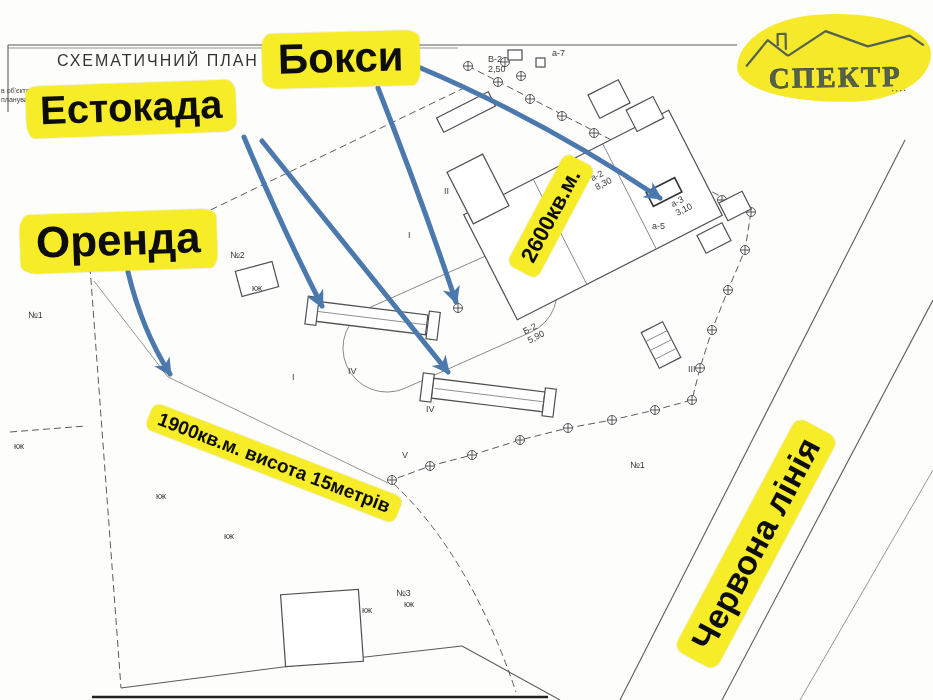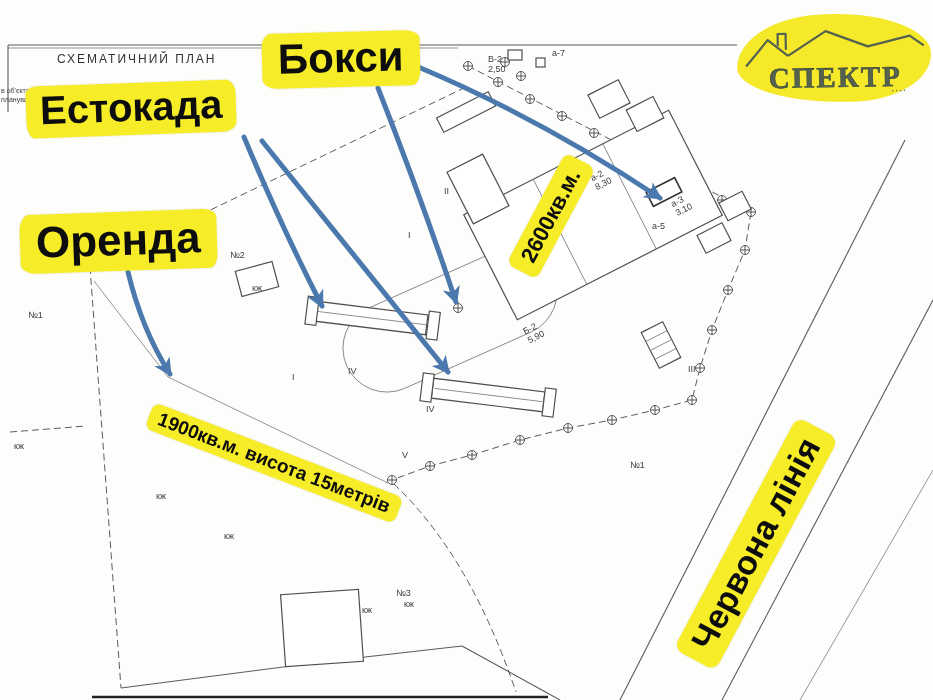--- a/index.html
+++ b/index.html
@@ -1,20 +1,20 @@
 <!DOCTYPE html>
 <html><head>
 <meta charset="utf-8">
 <style>
   * { margin:0; padding:0; box-sizing:border-box; }
   html,body { width:933px; height:700px; }
   body { font-family:"Liberation Sans", sans-serif; background:#ffffff; overflow:hidden; }
   .stage { position:relative; width:933px; height:700px; background:#fdfdfb; }
   svg.layer { position:absolute; left:0; top:0; }
-  .plan-title { position:absolute; left:57px; top:52px; font-size:12px; letter-spacing:2px; color:#333; white-space:nowrap; }
+  .plan-title { position:absolute; left:57px; top:52px; font-size:16px; letter-spacing:2px; color:#333; white-space:nowrap; }
   .margin-note { position:absolute; left:1px; top:86px; width:36px; font-size:7px; line-height:9px; color:#444; }
   .hl { position:absolute; background:#f7ec28; color:#0d0d0d; font-weight:bold; white-space:nowrap;
         box-shadow:0 0 0 1px rgba(120,110,0,0.08); }
   #lbl-boksy   { left:262px; top:32px;  font-size:42px; padding:2px 16px 5px; border-radius:10px 16px 8px 14px / 14px 8px 16px 10px; transform:rotate(-1.5deg); }
   #lbl-estokada{ left:26px;  top:83px;  font-size:40px; padding:2px 14px 5px; border-radius:12px 10px 14px 8px / 8px 14px 10px 16px; transform:rotate(-2deg); }
   #lbl-orenda  { left:20px;  top:212px; font-size:44px; padding:3px 16px 6px; border-radius:10px 14px 8px 16px / 16px 8px 14px 10px; transform:rotate(-2deg); }
   #lbl-2600    { left:551px; top:216px; font-size:22px; padding:4px 12px; border-radius:8px; transform:translate(-50%,-50%) rotate(-62deg); }
   #lbl-1900    { left:274px; top:463px; font-size:19px; padding:3px 10px; border-radius:8px; transform:translate(-50%,-50%) rotate(21deg); }
   #lbl-redline { left:756px; top:544px; font-size:34px; padding:4px 14px; border-radius:10px; transform:translate(-50%,-50%) rotate(-62deg); }
   .logo { position:absolute; left:737px; top:14px; width:194px; height:88px; background:#f5e92a;

